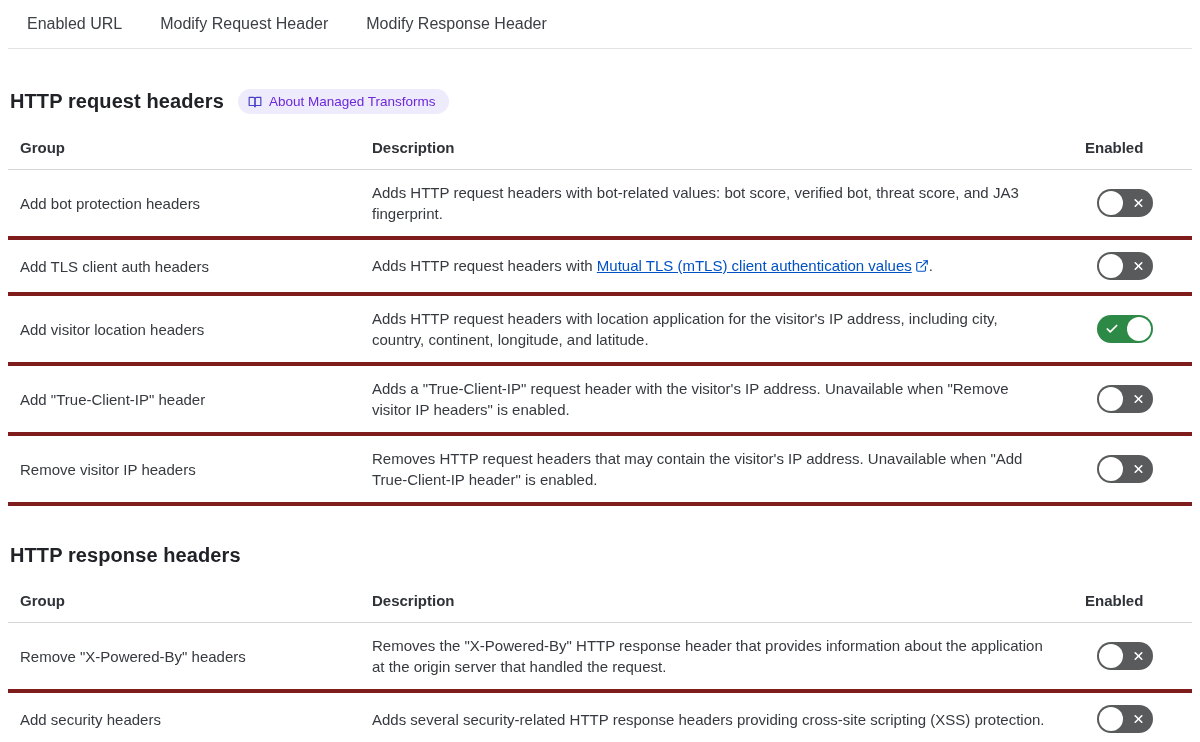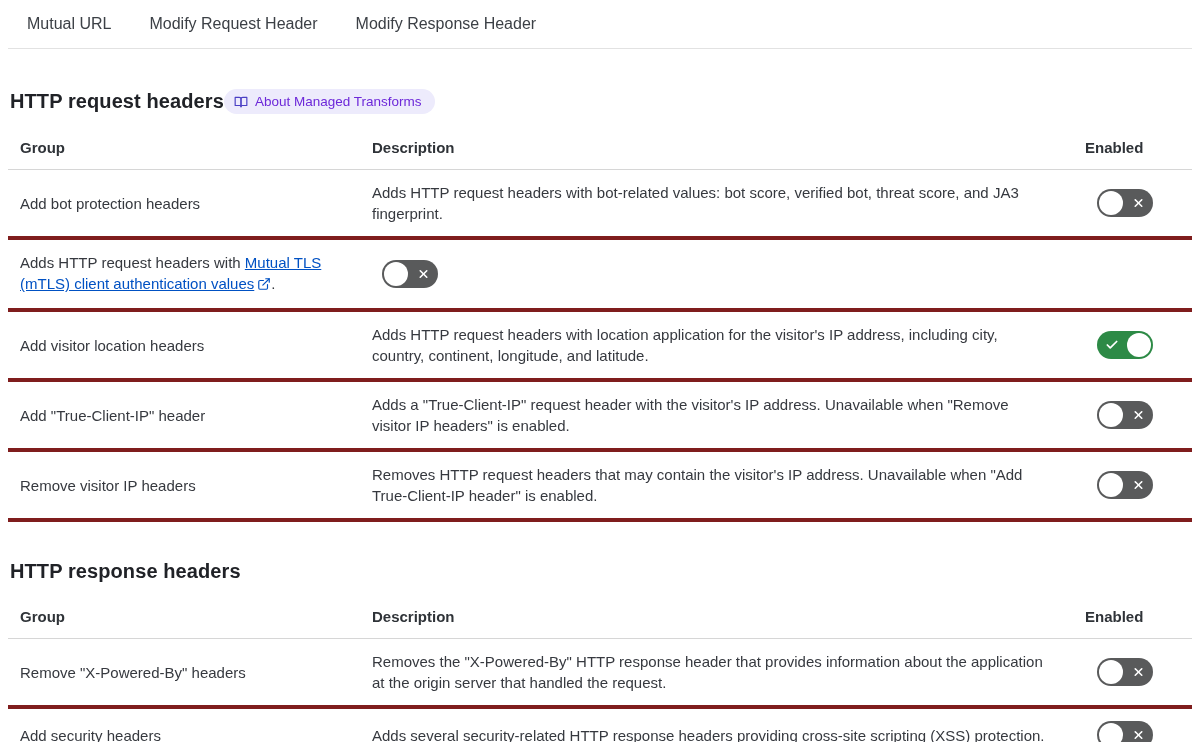--- a/index.html
+++ b/index.html
@@ -39,20 +39,21 @@
     left: 0; right: 0; bottom: -2px;
     height: 3px;
     background: #0051c3;
     border-radius: 2px;
   }
 
   
   .section-head {
     display: flex;
     align-items: center;
+    gap: 14px;
     margin: 40px 0 14px 2px;
   }
   .section-title {
     font-size: 20px;
     font-weight: 700;
     color: #202227;
     letter-spacing: 0.1px;
   }
   .badge {
     display: inline-flex;
@@ -125,21 +126,21 @@
   .toggle[data-state="on"]  { background: #2d8a46; }
   .toggle[data-state="on"]  .knob { left: 30px; }
   .toggle[data-state="on"]  .icon-on { display: block; left: 8px; }
 </style>
 </head>
 <body>
 
 <div class="page">
 
   <nav class="tabbar">
-    <div class="tab" data-active="false">Mutual URL</div>
+    <div class="tab" data-active="false">Enabled URL</div>
     <div class="tab" data-active="false">Modify Request Header</div>
     <div class="tab" data-active="false">Modify Response Header</div>
   </nav>
 
   <div class="section-head">
     <h2 class="section-title">HTTP request headers</h2>
     <a class="badge">
       <span>
         <svg width="14" height="14" viewBox="0 0 24 24" fill="none" stroke="#4a3fc4" stroke-width="2" stroke-linecap="round" stroke-linejoin="round">
           <path d="M2 4h7a3 3 0 0 1 3 3v13a2 2 0 0 0-2-2H2z"></path>
@@ -170,20 +171,21 @@
                   <line x1="18" y1="6" x2="6" y2="18"></line>
                   <line x1="6" y1="6" x2="18" y2="18"></line>
                 </svg>
             </span>
             <span class="knob"></span>
           </div>
         </div>
       </div>
 
       <div class="trow">
+        <div class="cell-group">Add TLS client auth headers</div>
         <div class="cell-desc"><span>Adds HTTP request headers with </span><a class="desc-link">Mutual TLS (mTLS) client authentication values</a><span class="ext-icon">
              <svg width="14" height="14" viewBox="0 0 24 24" fill="none" stroke="#0051c3" stroke-width="2" stroke-linecap="round" stroke-linejoin="round">
                 <path d="M18 13v6a2 2 0 0 1-2 2H5a2 2 0 0 1-2-2V8a2 2 0 0 1 2-2h6"></path>
                 <polyline points="15 3 21 3 21 9"></polyline>
                 <line x1="10" y1="14" x2="21" y2="3"></line>
               </svg></span><span>.</span></div>
         <div class="cell-enabled">
           <div class="toggle" data-state="off">
 
             <span class="icon-off">

